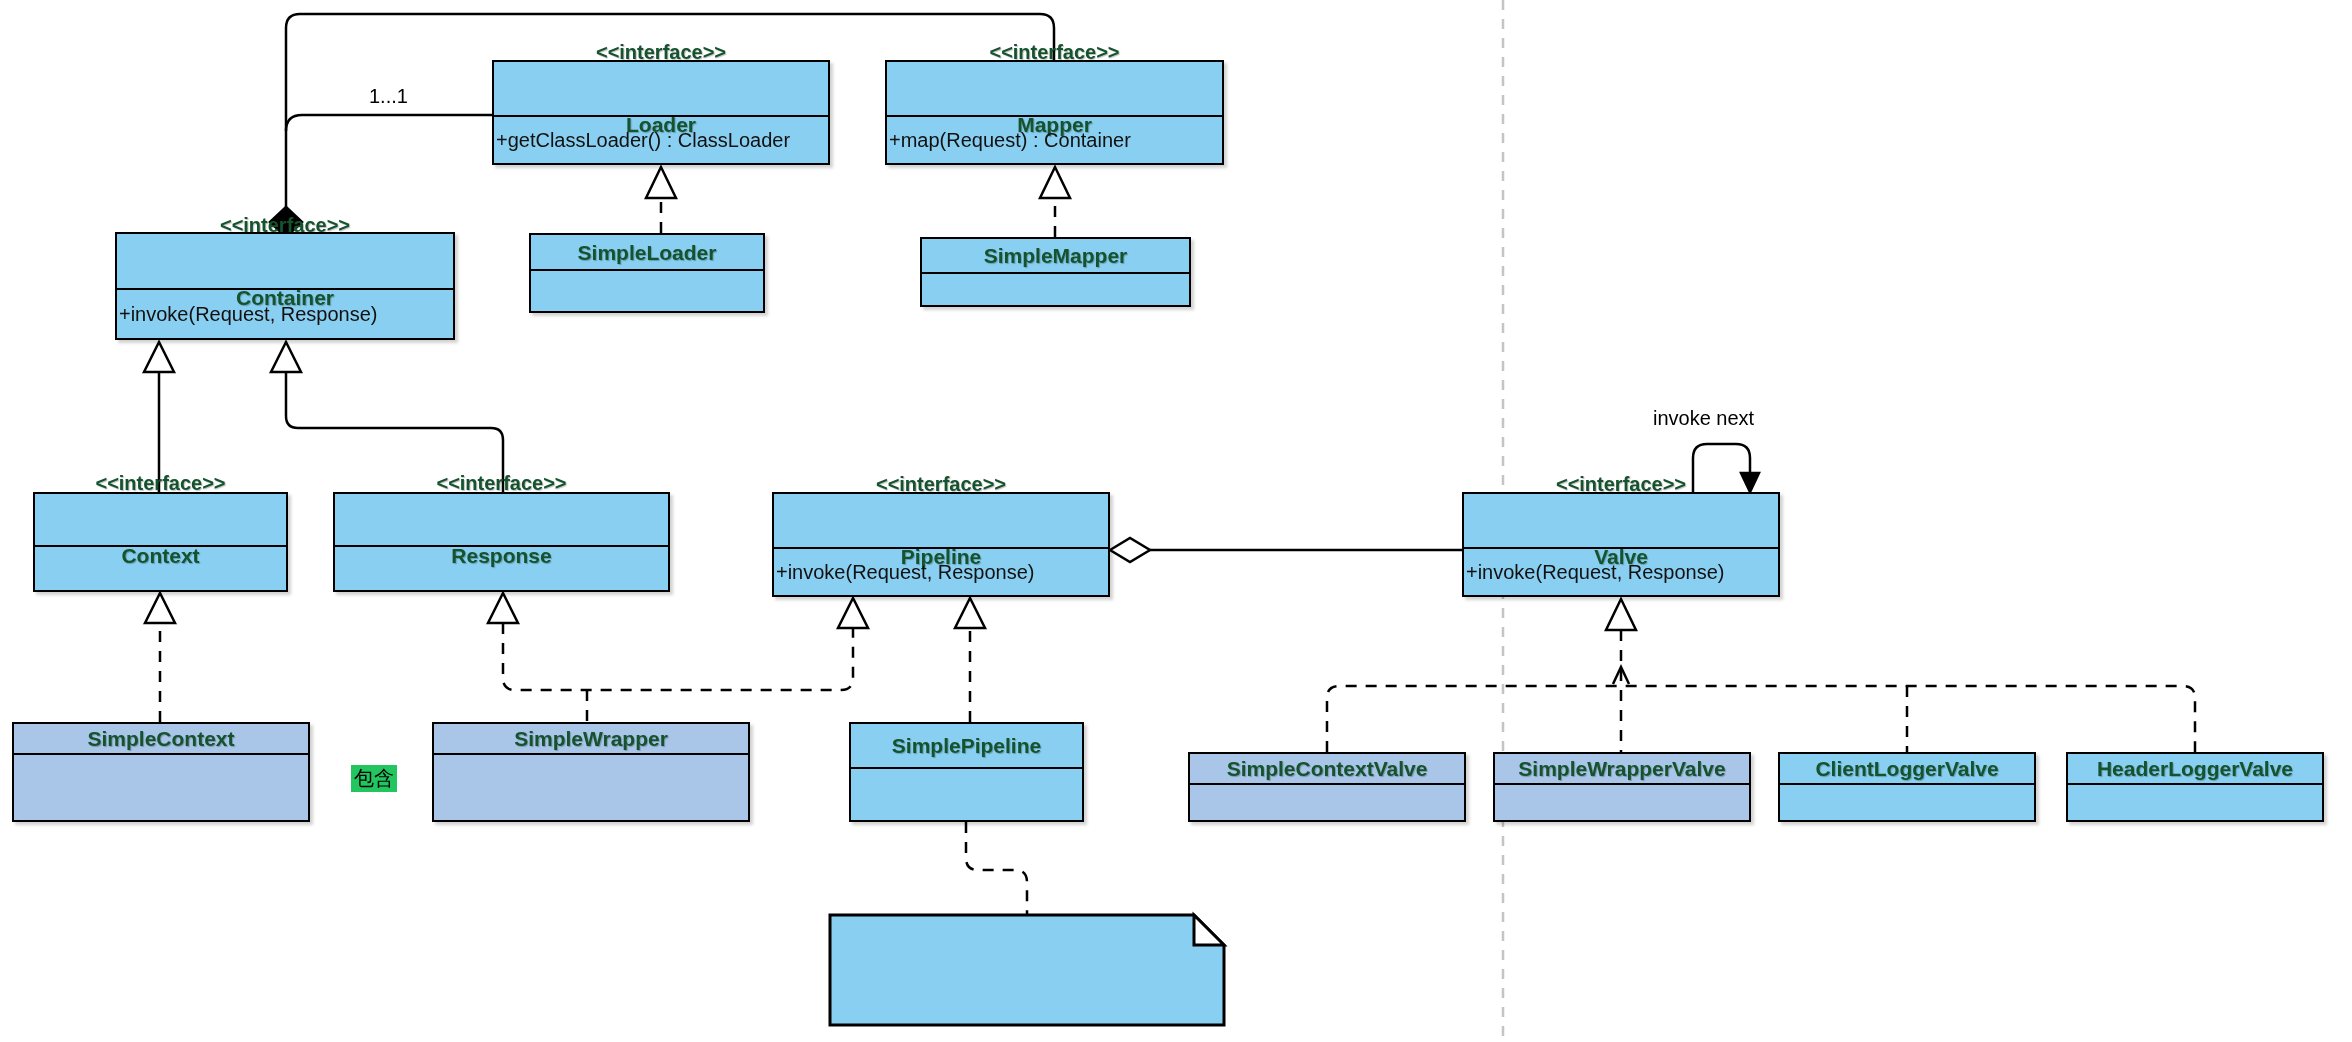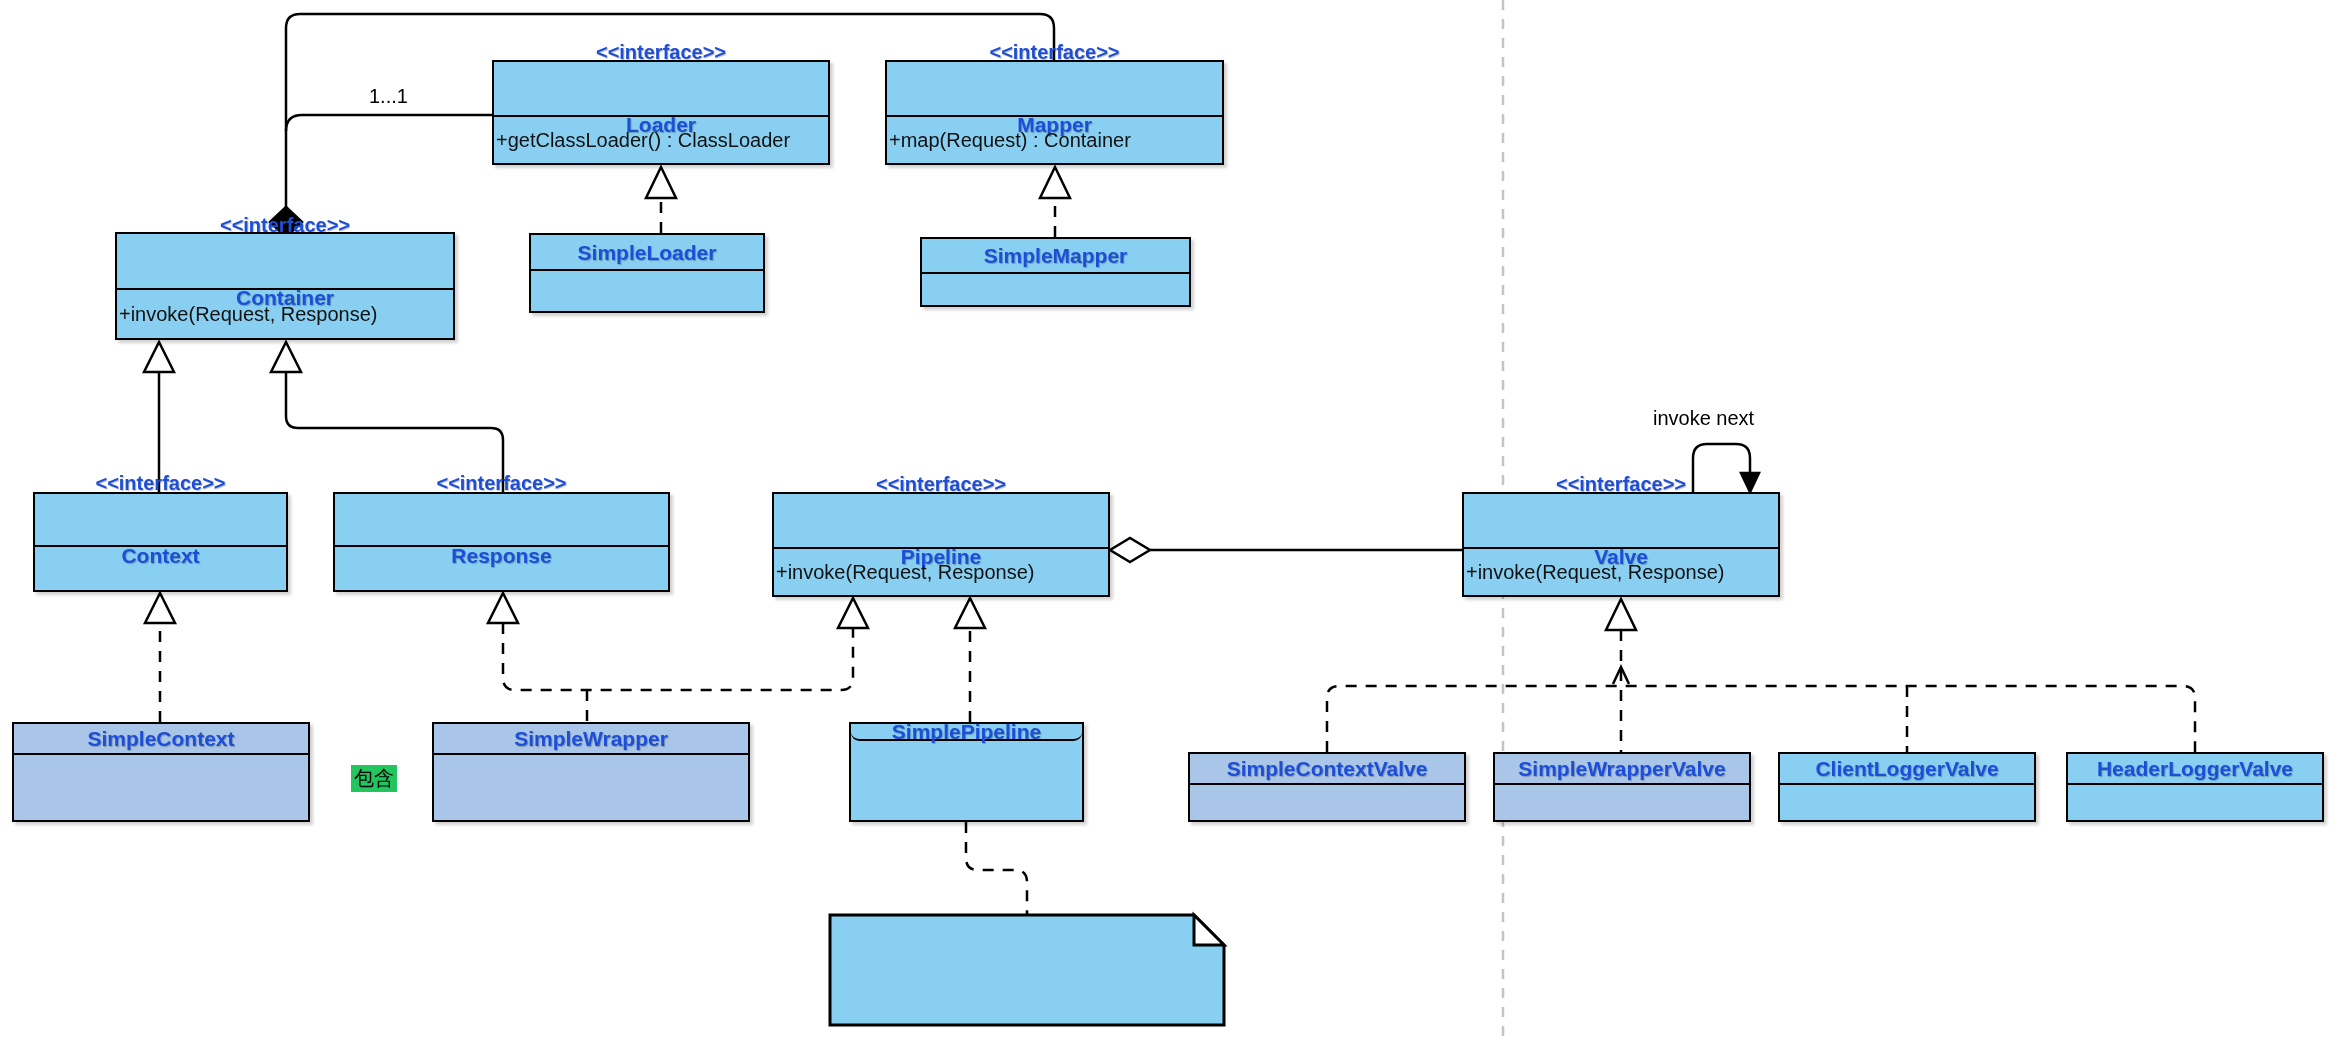--- a/index.html
+++ b/index.html
@@ -22,21 +22,21 @@
     border:2px solid var(--border);
     display:flex;flex-direction:column;
     box-shadow:3px 3px 3px rgba(0,0,0,0.18);
   }
   .box.sky{background:var(--sky);}
   .box.peri{background:var(--peri);}
   .box .title{
     box-sizing:border-box;flex:none;
     border-bottom:2px solid var(--border);
     display:flex;flex-direction:column;justify-content:center;align-items:center;
-    font-weight:bold;color:#1d4ed8;
+    font-weight:bold;color:#14532d;
     text-shadow:1px 1px 1px rgba(0,0,0,0.25);
     gap:48px;
   }
   .box .stereo{font-size:20px;line-height:24px;}
   .box .cname{font-size:21px;line-height:25px;}
   .box .body{
     flex:1;display:flex;align-items:center;
     padding-left:2px;font-size:20px;color:#111;
   }
   .edge-label{
@@ -206,21 +206,21 @@
   </div>
 
   <div class="box peri" style="left:432px;top:722px;width:318px;height:100px;">
     <div class="title" style="height:31px;">
       <div class="cname">SimpleWrapper</div>
     </div>
     <div class="body"></div>
   </div>
 
   <div class="box sky" style="left:849px;top:722px;width:235px;height:100px;">
-    <div class="title" style="height:17px;border-radius:13px;">
+    <div class="title" style="height:45px;">
       <div class="cname">SimplePipeline</div>
     </div>
     <div class="body"></div>
   </div>
 
   <div class="box peri" style="left:1493px;top:752px;width:258px;height:70px;">
     <div class="title" style="height:31px;">
       <div class="cname">SimpleWrapperValve</div>
     </div>
     <div class="body"></div>

